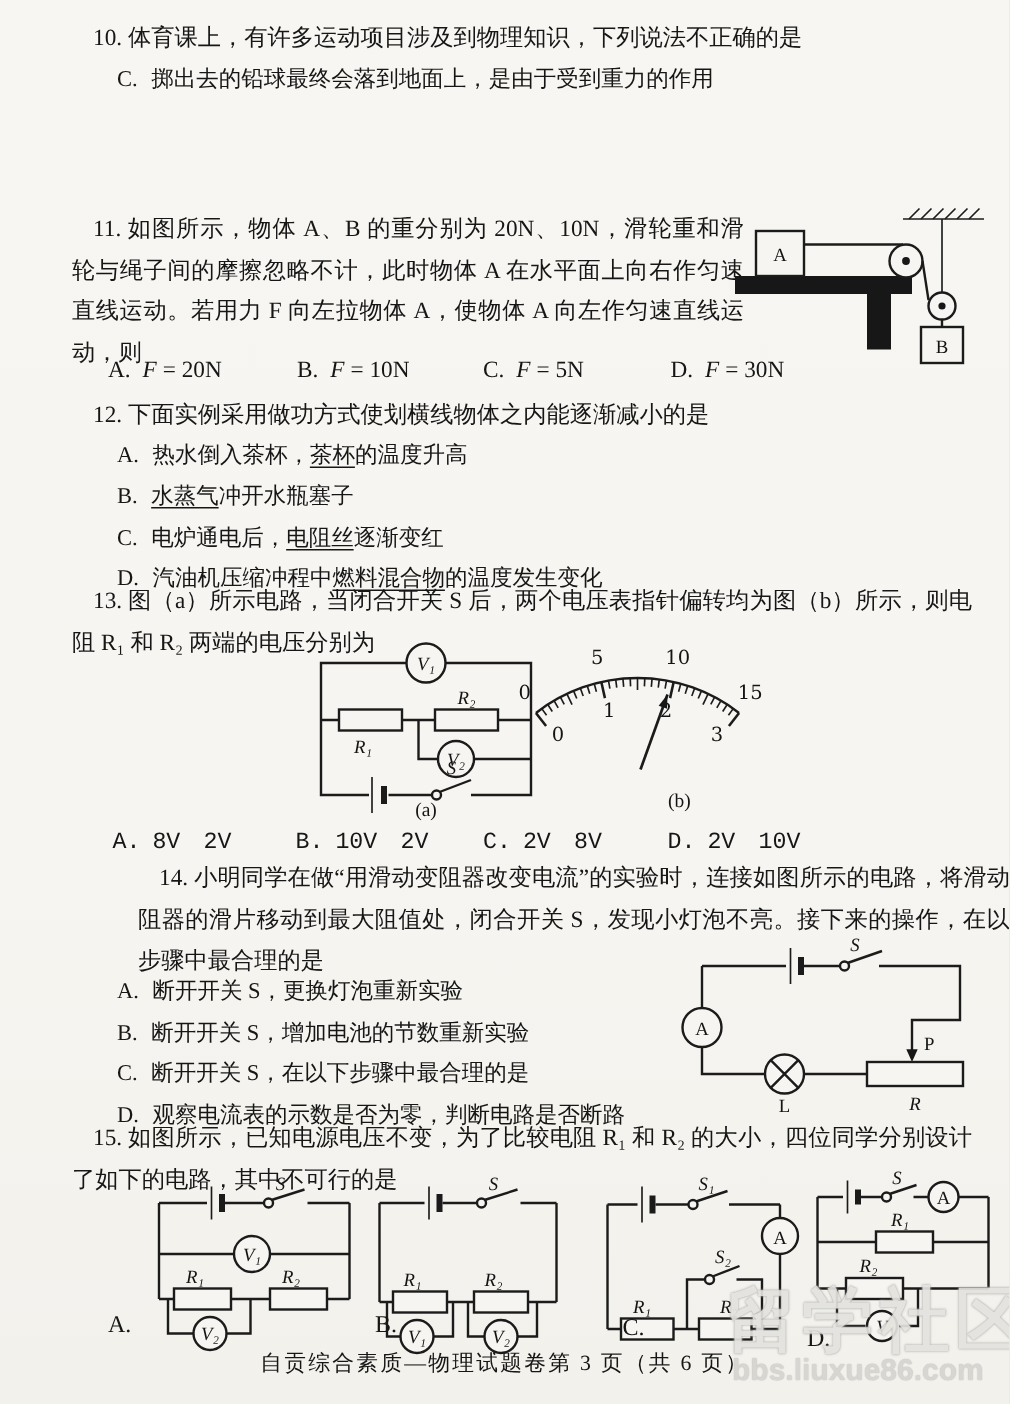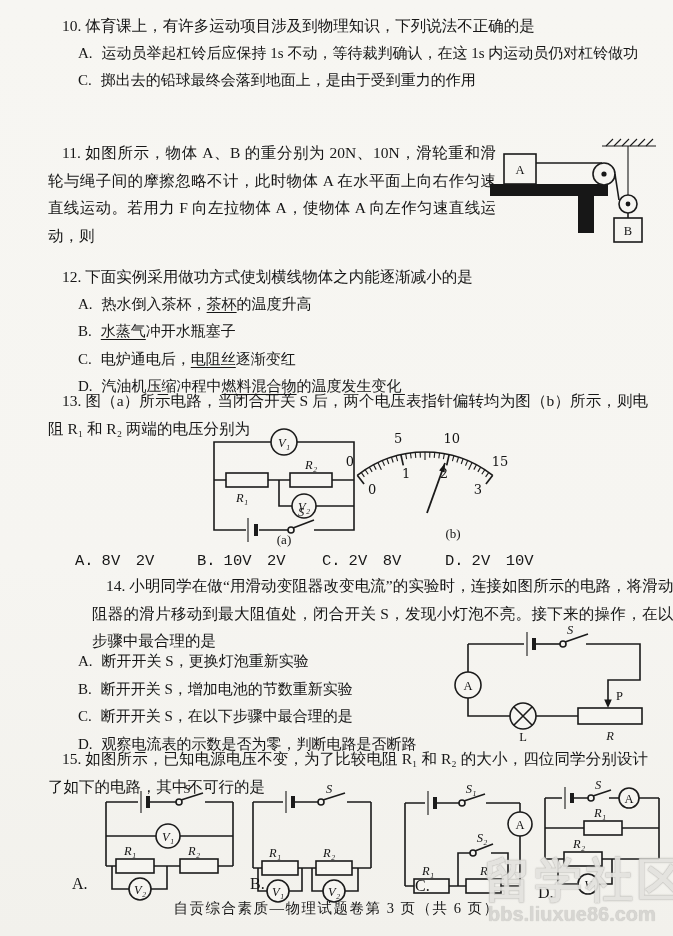--- a/index.html
+++ b/index.html
@@ -44,21 +44,20 @@
   .mid{text-anchor:middle;}
 </style>
 </head>
 <body>
 
 <div class="page">
 
   <section class="abs" style="top:12px;left:48px;width:600px;">
     <p class="stem">10. 体育课上，有许多运动项目涉及到物理知识，下列说法不正确的是</p>
     <div class="opts">
-      <p class="opt"><span class="olabel">A.</span><span>运动员举起杠铃后应保持 1s 不动，等待裁判确认，在这 1s 内运动员仍对杠铃做功</span></p>
       <p class="opt"><span class="olabel">C.</span><span>掷出去的铅球最终会落到地面上，是由于受到重力的作用</span></p>
     </div>
   </section>
 
   <section class="abs" style="top:139px;left:48px;width:448px;">
     <p class="stem">11. 如图所示，物体 A、B 的重分别为 20N、10N，滑轮重和滑轮与绳子间的摩擦忽略不计，此时物体 A 在水平面上向右作匀速直线运动。若用力 F 向左拉物体 A，使物体 A 向左作匀速直线运动，则</p>
   </section>
 
   <svg class="abs" style="top:136px;left:490px;" width="175" height="108" viewBox="0 0 175 108">
     <line class="thin" x1="112" y1="10" x2="166" y2="10"></line>
@@ -72,20 +71,26 @@
     <circle class="comp" cx="114" cy="38" r="11"></circle>
     <circle class="solid" cx="114" cy="38" r="2.6"></circle>
     <line class="wire" x1="125" y1="38" x2="129" y2="64"></line>
     <circle class="comp" cx="138" cy="68" r="9"></circle>
     <circle class="solid" cx="138" cy="68" r="2.4"></circle>
     <line class="wire" x1="138" y1="77" x2="138" y2="82"></line>
     <rect class="comp" x="124" y="82" width="28" height="24"></rect>
     <text class="slab-up mid" x="138" y="99">B</text>
   </svg>
 
+  <div class="abs optrow" style="top:238px;left:0;">
+    <span class="oi" style="left:72px;"><span class="olabel">A.</span><i>F</i><span>= 20N</span></span>
+    <span class="oi" style="left:198px;"><span class="olabel">B.</span><i>F</i><span>= 10N</span></span>
+    <span class="oi" style="left:322px;"><span class="olabel">C.</span><i>F</i><span>= 5N</span></span>
+    <span class="oi" style="left:447px;"><span class="olabel">D.</span><i>F</i><span>= 30N</span></span>
+  </div>
 
   <section class="abs" style="top:263px;left:48px;width:600px;">
     <p class="stem">12. 下面实例采用做功方式使划横线物体之内能逐渐减小的是</p>
     <div class="opts">
       <p class="opt"><span class="olabel">A.</span><span>热水倒入茶杯，</span><span class="uline">茶杯</span><span>的温度升高</span></p>
       <p class="opt"><span class="olabel">B.</span><span></span><span class="uline">水蒸气</span><span>冲开水瓶塞子</span></p>
       <p class="opt"><span class="olabel">C.</span><span>电炉通电后，</span><span class="uline">电阻丝</span><span>逐渐变红</span></p>
       <p class="opt"><span class="olabel">D.</span><span>汽油机压缩冲程中</span><span class="uline">燃料混合物</span><span>的温度发生变化</span></p>
     </div>
   </section>

